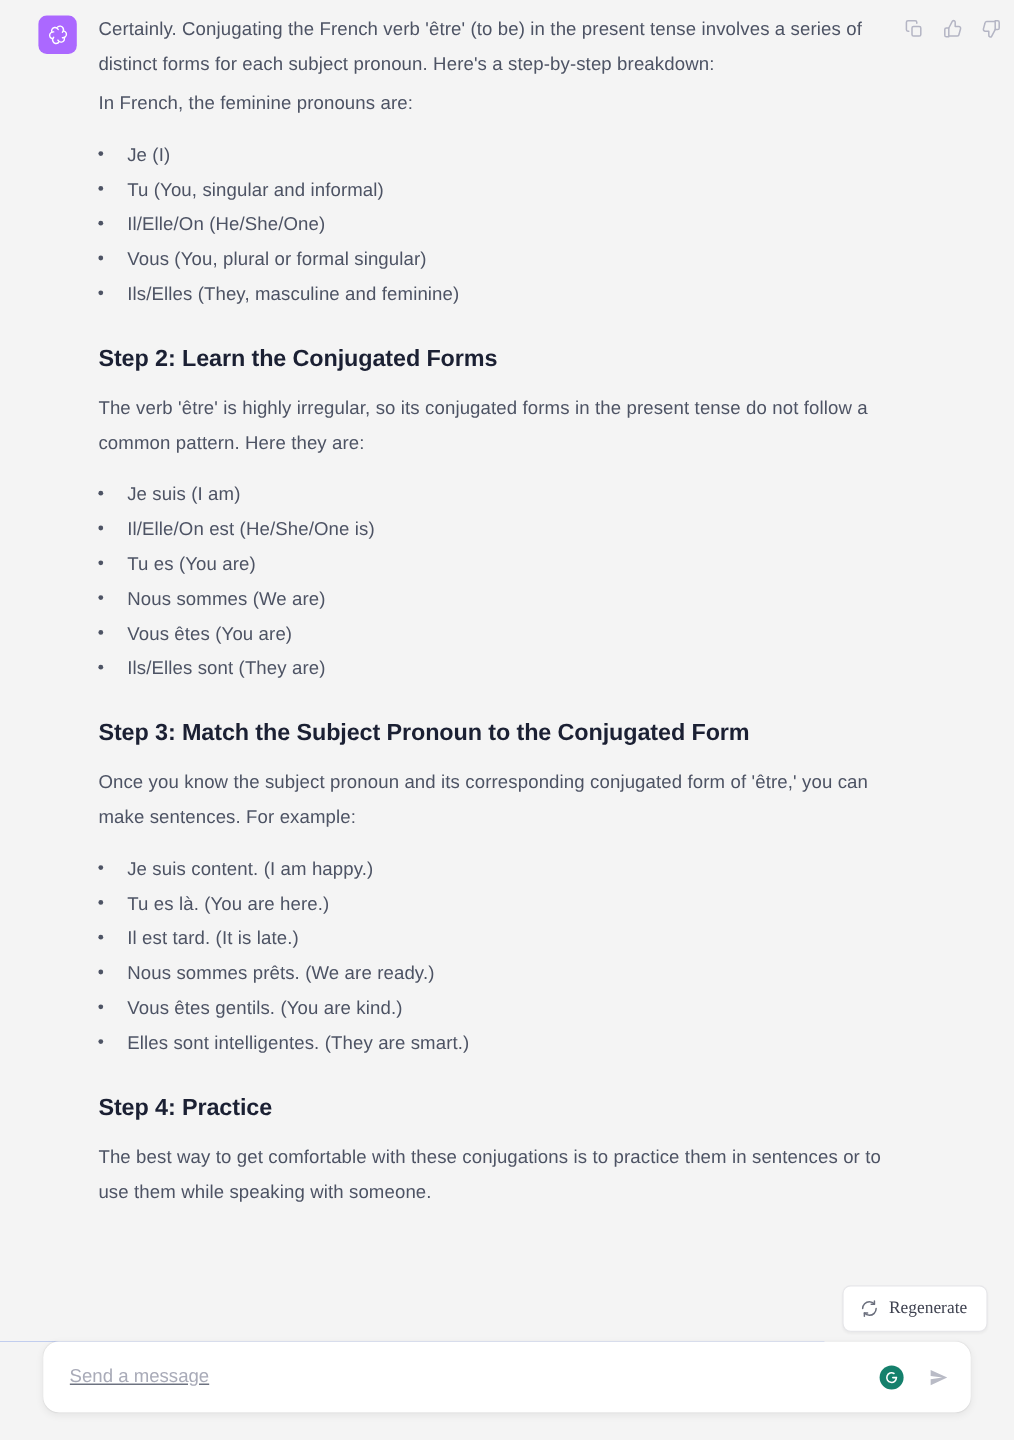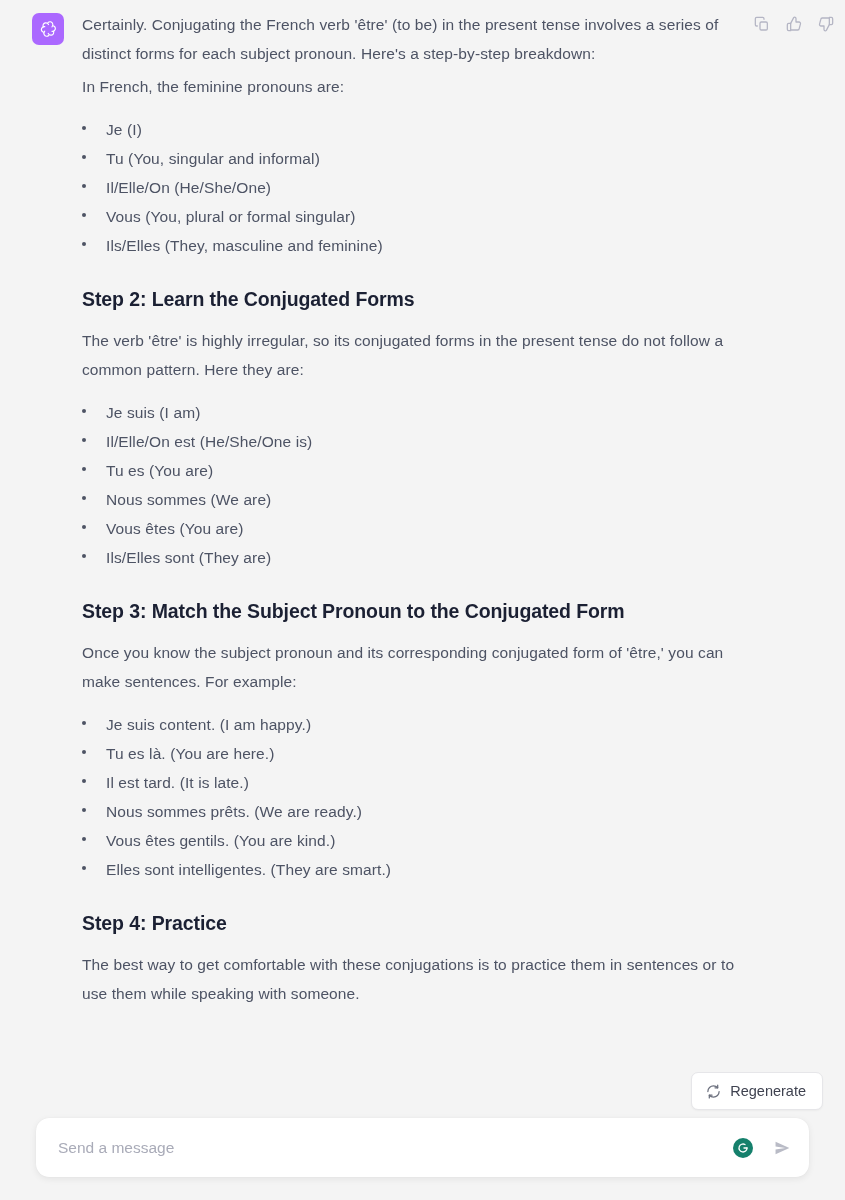--- a/index.html
+++ b/index.html
@@ -151,21 +151,21 @@
   .regenerate-btn {
     display: inline-flex;
     align-items: center;
     gap: 9px;
     background: #ffffff;
     border: 1px solid #e6e6e9;
     border-radius: 7px;
     padding: 10px 16px 10px 14px;
     font-size: 14.5px;
     color: #3f4250;
-    font-family: Liberation Sans, sans-serif;
+    font-family: Liberation Serif, serif;
     cursor: pointer;
     box-shadow: 0 1px 2px rgba(0,0,0,0.04);
   }
 
   .regenerate-btn svg { display: block; color: #6b6f7d; }
 
   
   .composer-area {
     position: absolute;
     left: 0;
@@ -180,20 +180,21 @@
     left: 36px;
     right: 36px;
     top: 0px;
     height: 59px;
     background: #ffffff;
     border-radius: 13px;
     box-shadow: 0 2px 7px rgba(0,0,0,0.07), 0 0 1px rgba(0,0,0,0.08);
     display: flex;
     align-items: center;
     padding: 0 16px 0 22px;
+    text-decoration: underline;
   }
 
   .composer-input {
     flex: 1 1 auto;
     border: none;
     outline: none;
     background: transparent;
     font-family: "Liberation Sans", sans-serif;
     font-size: 15.5px;
     color: #3f4250;

